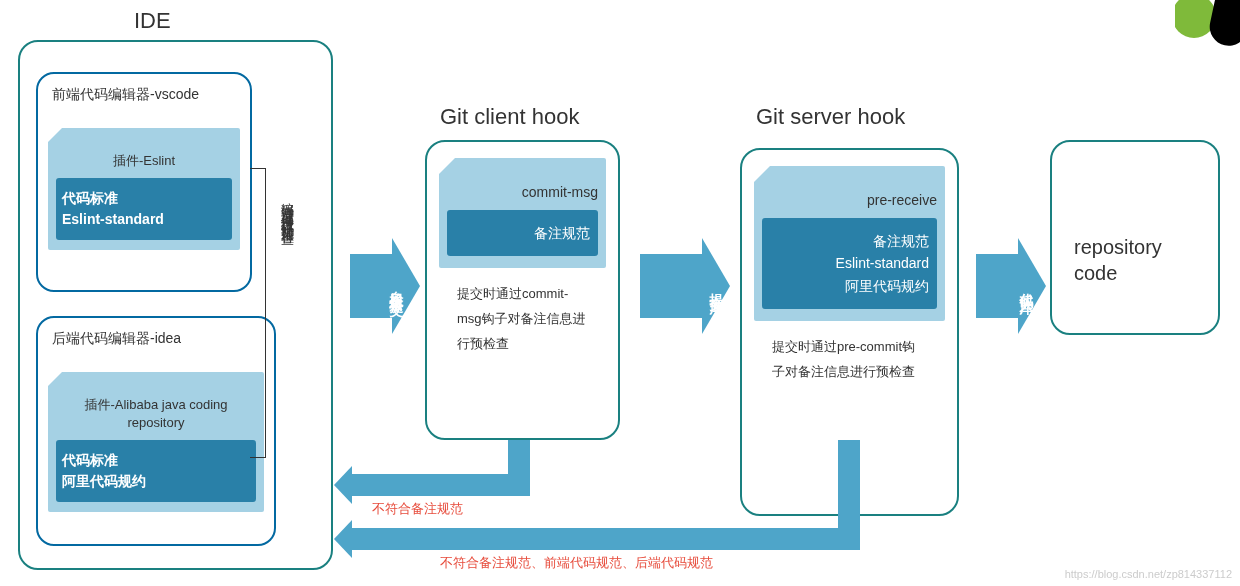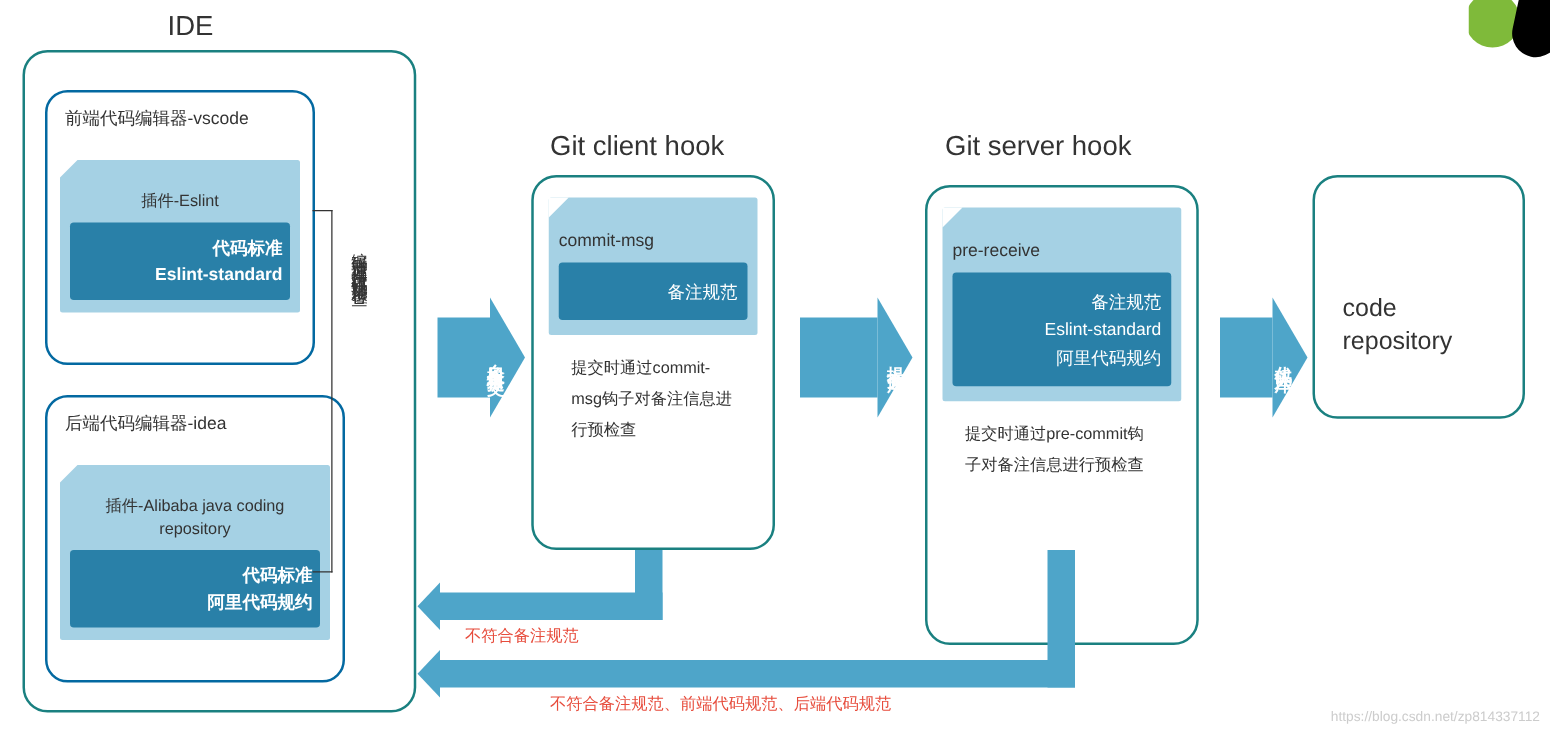--- a/index.html
+++ b/index.html
@@ -10,29 +10,29 @@
 .server-box{left:740px;top:148px;width:219px;height:368px}
 .repo-box{left:1050px;top:140px;width:170px;height:195px}
 .section-title{position:absolute;font-size:22px;color:#333}
 .inner-box{position:absolute;border:2px solid #0369a1;border-radius:18px;background:#fff}
 .vscode-box{left:16px;top:30px;width:216px;height:220px}
 .idea-box{left:16px;top:274px;width:240px;height:230px}
 .inner-label{font-size:14px;color:#333;padding:12px 14px 8px}
 .plugin-card{margin:16px 10px 0;background:#a5d1e4;border-radius:2px;position:relative;padding:24px 8px 10px}
 .plugin-card:before{content:"";position:absolute;top:0;left:0;width:0;height:0;border-top:14px solid #fff;border-right:14px solid transparent}
 .plugin-title{text-align:center;font-size:13px;color:#333;margin-bottom:8px}
-.plugin-body{background:#2980a8;color:#fff;text-align:right;padding:10px 6px;border-radius:3px;font-size:14px;font-weight:bold;line-height:1.5}
+.plugin-body{background:#2980a8;color:#fff;text-align:left;padding:10px 6px;border-radius:3px;font-size:14px;font-weight:bold;line-height:1.5}
 .vtext{position:absolute;writing-mode:vertical-rl;font-size:13px;color:#333;letter-spacing:2px}
 .arrow{position:absolute;display:flex;align-items:center}
 .arrow-body{background:#4ea5c9;height:64px}
 .arrow-head{width:0;height:0;border-top:48px solid transparent;border-bottom:48px solid transparent;border-left:28px solid #4ea5c9}
 .arrow-text{position:absolute;color:#fff;font-size:14px;font-weight:bold;text-align:center;width:100%;writing-mode:vertical-rl;letter-spacing:2px}
 .hook-card{margin:16px 12px 0;background:#a5d1e4;border-radius:2px;position:relative;padding:26px 8px 12px}
 .hook-card:before{content:"";position:absolute;top:0;left:0;width:0;height:0;border-top:16px solid #fff;border-right:16px solid transparent}
-.hook-title{text-align:left;font-size:14px;color:#333;margin-bottom:10px}
+.hook-title{text-align:right;font-size:14px;color:#333;margin-bottom:10px}
 .hook-body{background:#2980a8;color:#fff;text-align:right;padding:12px 8px;border-radius:3px;font-size:14px;font-weight:normal;line-height:1.6}
 .desc{font-size:13px;color:#333;padding:14px 30px 0;line-height:1.9}
 .repo-text{padding:92px 22px 0;font-size:20px;color:#333;line-height:1.3}
 .return-arrow{position:absolute;height:22px;background:#4ea5c9}
 .return-arrow:before{content:"";position:absolute;left:-18px;top:-8px;width:0;height:0;border-top:19px solid transparent;border-bottom:19px solid transparent;border-right:18px solid #4ea5c9}
 .return-vert{position:absolute;width:22px;background:#4ea5c9}
 .red-text{position:absolute;color:#e74c3c;font-size:13px}
 .bracket{position:absolute;border-right:1.5px solid #333;border-top:1.5px solid #333;border-bottom:1.5px solid #333;width:16px}
 .watermark{position:absolute;right:8px;bottom:6px;font-size:11px;color:#ccc}
 .corner-badge{position:absolute;right:0;top:0;width:65px;height:52px;overflow:hidden}
@@ -111,22 +111,22 @@
 </div>
 
 <div class="arrow" style="left:976px;top:238px;width:70px">
   <div class="arrow-body" style="width:42px"></div>
   <div class="arrow-head"></div>
   <div class="arrow-text" style="left:-10px">代码入库</div>
 </div>
 
 <div class="main-container repo-box">
   <div class="repo-text">
+    <div>repository</div>
     <div>code</div>
-    <div>repository</div>
   </div>
 </div>
 
 <div class="return-vert" style="left:508px;top:440px;height:56px"></div>
 <div class="return-arrow" style="left:352px;top:474px;width:178px"></div>
 <div class="red-text" style="left:372px;top:500px">不符合备注规范</div>
 
 <div class="return-vert" style="left:838px;top:440px;height:110px"></div>
 <div class="return-arrow" style="left:352px;top:528px;width:508px"></div>
 <div class="red-text" style="left:440px;top:554px">不符合备注规范、前端代码规范、后端代码规范</div>

